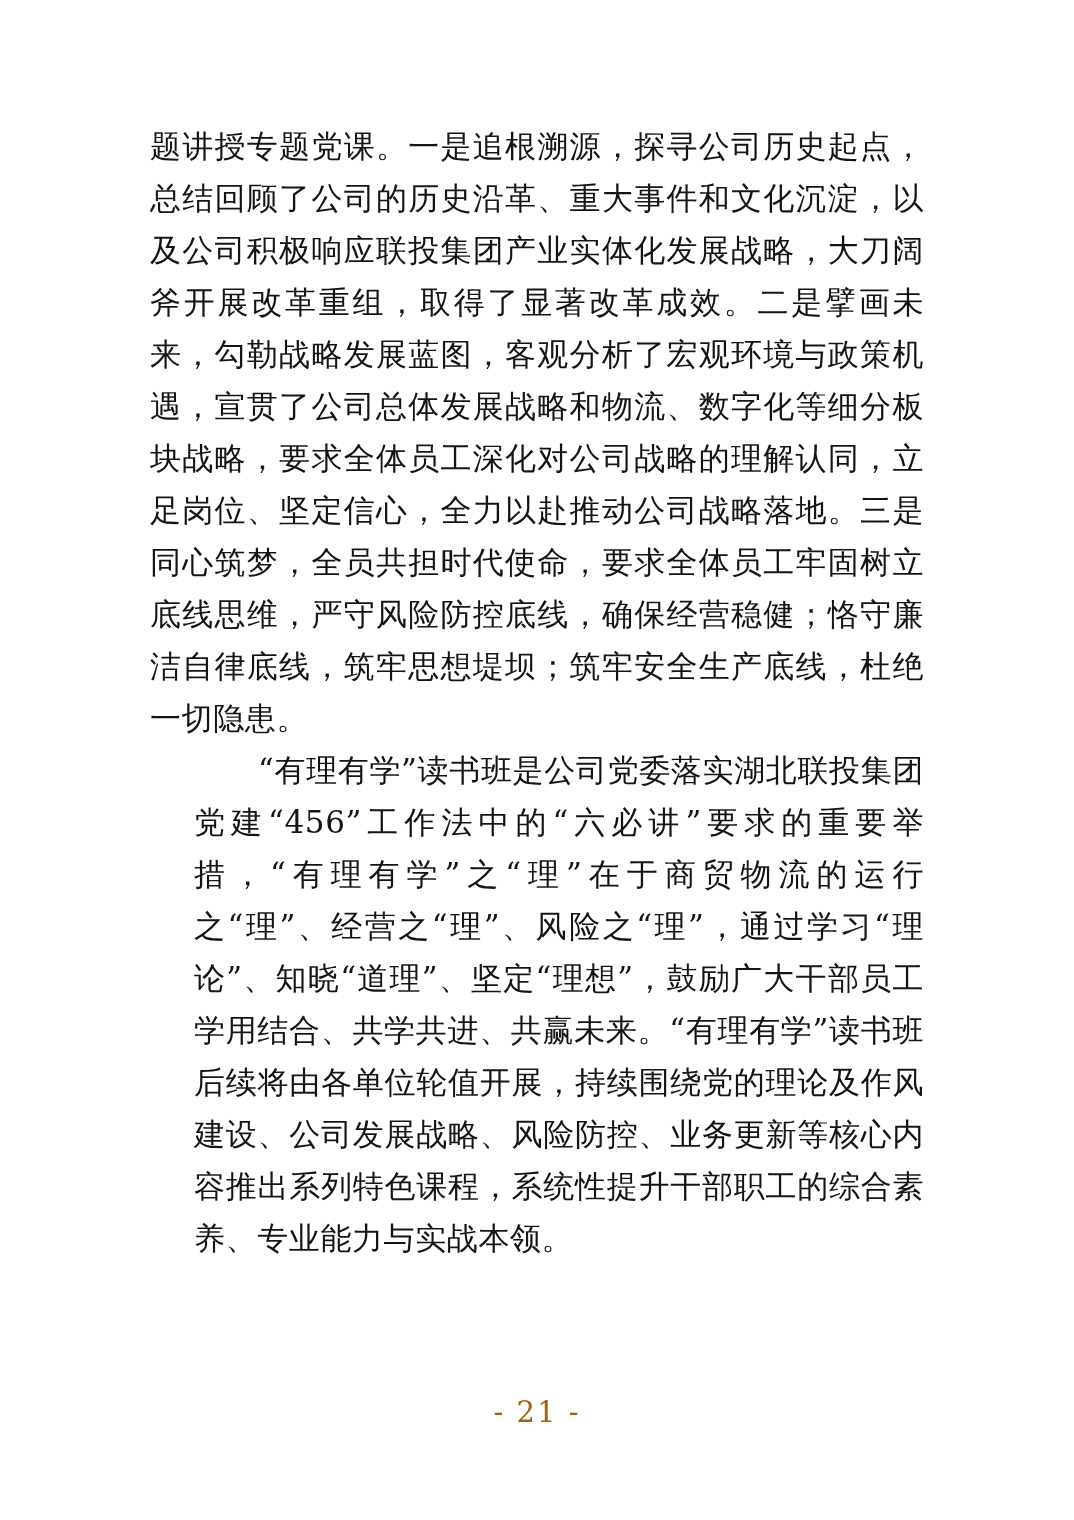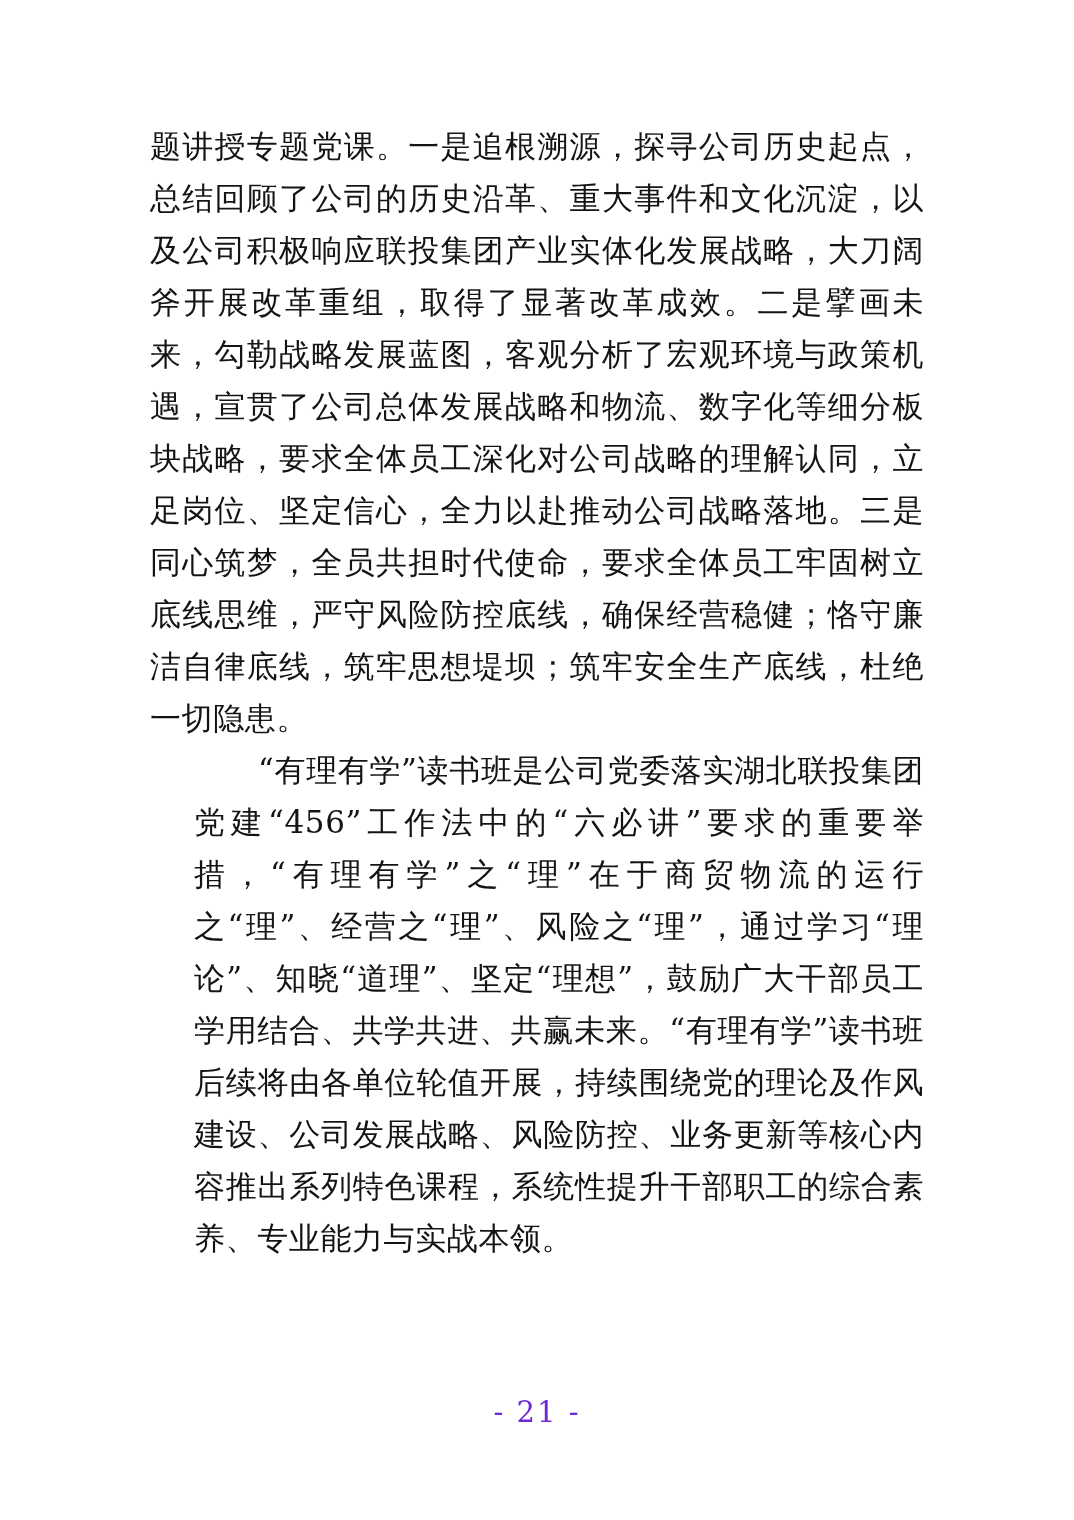--- a/index.html
+++ b/index.html
@@ -42,21 +42,21 @@
     text-indent: 64px;
   }
   .page-number {
     position: absolute;
     left: 0;
     right: 0;
     top: 1395px;
     text-align: center;
     font-size: 29px;
     letter-spacing: 2px;
-    color: #6d28d9;
+    color: #a16207;
     font-family: "DejaVu Serif", "Liberation Serif", serif;
   }
 </style>
 </head>
 <body>
 
 <div class="page">
   <div class="body-text">
     <p class="para">题讲授专题党课。一是追根溯源，探寻公司历史起点，总结回顾了公司的历史沿革、重大事件和文化沉淀，以及公司积极响应联投集团产业实体化发展战略，大刀阔斧开展改革重组，取得了显著改革成效。二是擘画未来，勾勒战略发展蓝图，客观分析了宏观环境与政策机遇，宣贯了公司总体发展战略和物流、数字化等细分板块战略，要求全体员工深化对公司战略的理解认同，立足岗位、坚定信心，全力以赴推动公司战略落地。三是同心筑梦，全员共担时代使命，要求全体员工牢固树立底线思维，严守风险防控底线，确保经营稳健；恪守廉洁自律底线，筑牢思想堤坝；筑牢安全生产底线，杜绝一切隐患。</p>
     <p class="para indent">“有理有学”读书班是公司党委落实湖北联投集团党建“456”工作法中的“六必讲”要求的重要举措，“有理有学”之“理”在于商贸物流的运行之“理”、经营之“理”、风险之“理”，通过学习“理论”、知晓“道理”、坚定“理想”，鼓励广大干部员工学用结合、共学共进、共赢未来。“有理有学”读书班后续将由各单位轮值开展，持续围绕党的理论及作风建设、公司发展战略、风险防控、业务更新等核心内容推出系列特色课程，系统性提升干部职工的综合素养、专业能力与实战本领。</p>

